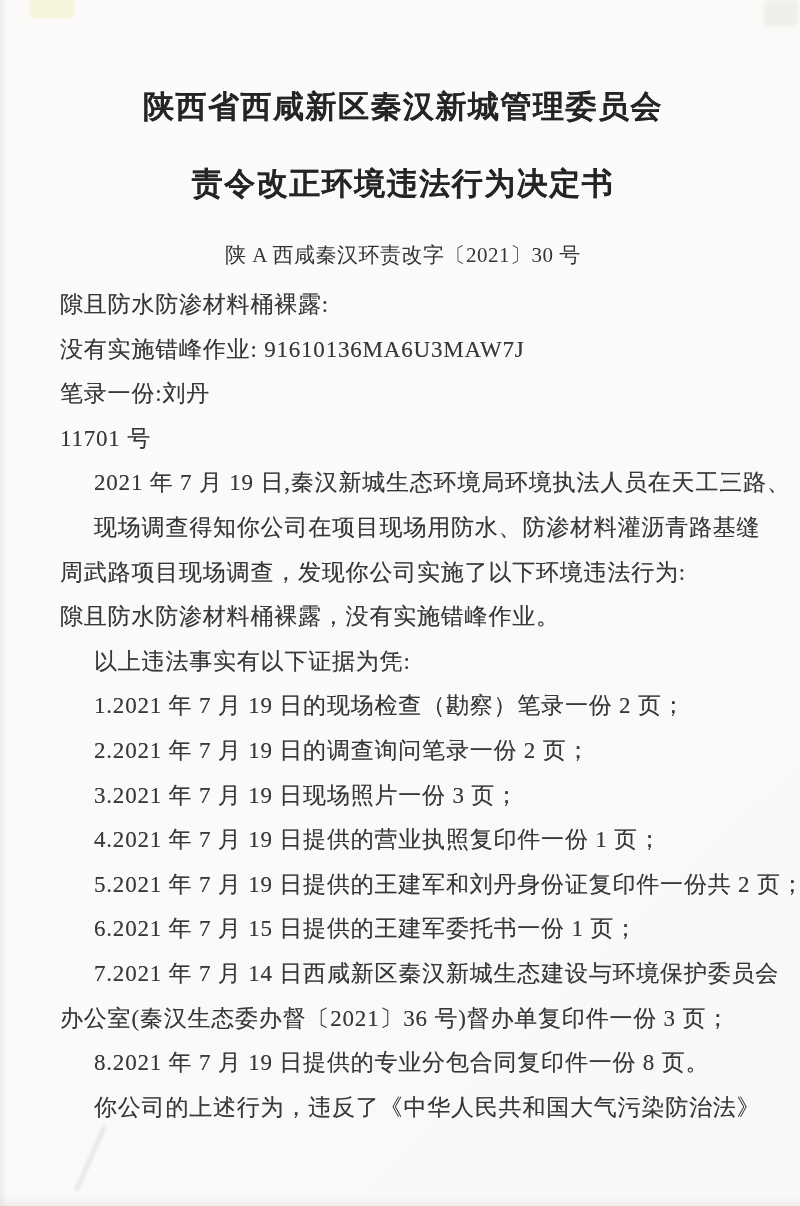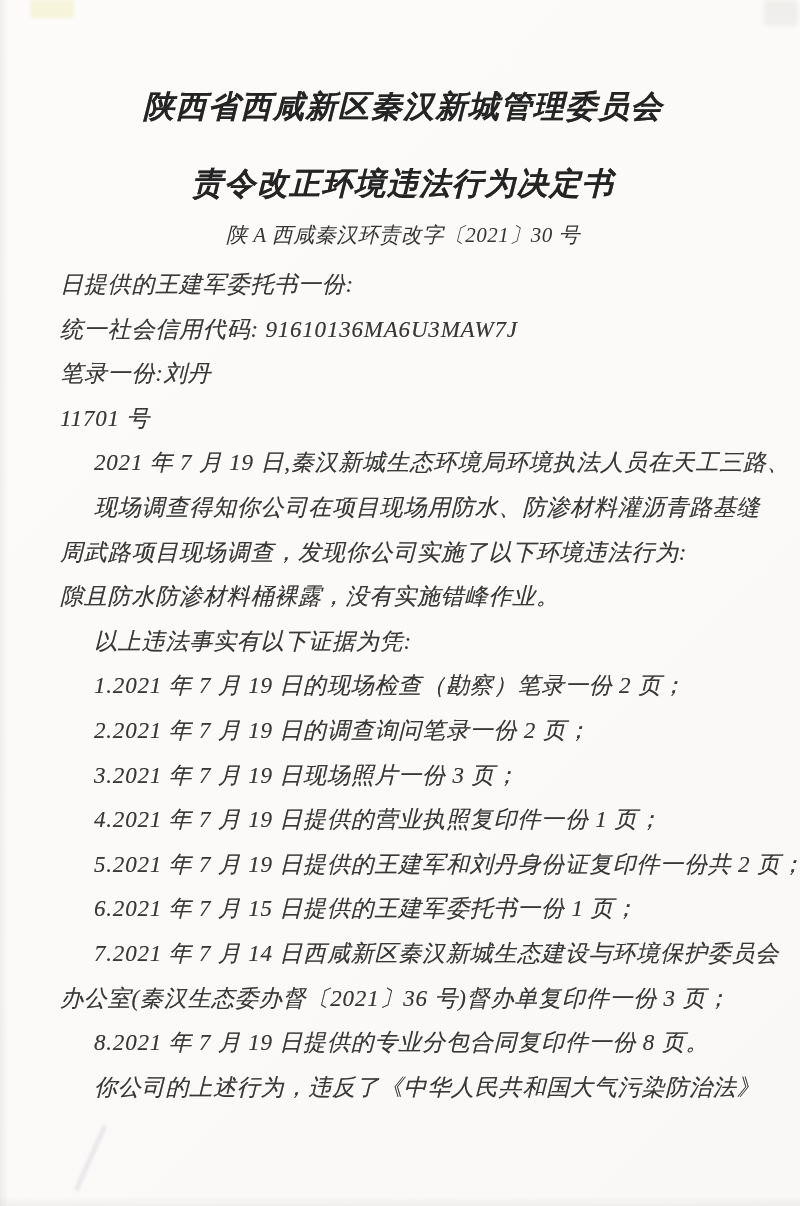--- a/index.html
+++ b/index.html
@@ -1,15 +1,15 @@
 <!DOCTYPE html>
 <html><head>
 <meta charset="utf-8">
 <style>
-  * { margin: 0; padding: 0; box-sizing: border-box; font-style: italic; }
+  * { margin: 0; padding: 0; box-sizing: border-box; }
   html, body { width: 800px; }
   body {
     width: 800px;
     height: 1206px;
     position: relative;
     background: linear-gradient(135deg, #fcfbf9 0%, #fbfaf8 55%, #f9f8f6 100%);
     overflow: hidden;
     font-family: "Liberation Serif", "DejaVu Serif", serif;
     color: #3a3a3a;
   }
@@ -54,21 +54,21 @@
     line-height: 42px;
     letter-spacing: 1.5px;
     color: #242424;
     text-shadow: 0 0 0.5px rgba(30,30,30,0.55);
   }
   .title.second { line-height: 46px; margin-top: 33px; }
   .doc-number {
     text-align: center;
     font-size: 21px;
     line-height: 28px;
-    margin-top: 14px;
+    margin-top: 34px;
     letter-spacing: 0.5px;
     color: #333333;
   }
   .body-lines { margin-top: 14px; }
   .line {
     font-size: 23px;
     line-height: 44.6px;
     height: 44.6px;
     white-space: nowrap;
     letter-spacing: 0.8px;
@@ -84,22 +84,22 @@
 
   <div class="artifact-topleft"></div>
   <div class="artifact-topright"></div>
 
   <div class="title">陕西省西咸新区秦汉新城管理委员会</div>
   <div class="title second">责令改正环境违法行为决定书</div>
 
   <div class="doc-number">陕 A 西咸秦汉环责改字〔2021〕30 号</div>
 
   <div class="body-lines">
-    <p class="line">日提供的王建军委托书一份:</p>
-    <p class="line">统一社会信用代码: 91610136MA6U3MAW7J</p>
+    <p class="line">隙且防水防渗材料桶裸露:</p>
+    <p class="line">没有实施错峰作业: 91610136MA6U3MAW7J</p>
     <p class="line">笔录一份:刘丹</p>
     <p class="line">11701 号</p>
     <p class="line indent">2021 年 7 月 19 日,秦汉新城生态环境局环境执法人员在天工三路、</p>
     <p class="line indent">现场调查得知你公司在项目现场用防水、防渗材料灌沥青路基缝</p>
     <p class="line">周武路项目现场调查，发现你公司实施了以下环境违法行为:</p>
     <p class="line">隙且防水防渗材料桶裸露，没有实施错峰作业。</p>
     <p class="line indent">以上违法事实有以下证据为凭:</p>
     <p class="line indent">1.2021 年 7 月 19 日的现场检查（勘察）笔录一份 2 页；</p>
     <p class="line indent">2.2021 年 7 月 19 日的调查询问笔录一份 2 页；</p>
     <p class="line indent">3.2021 年 7 月 19 日现场照片一份 3 页；</p>

